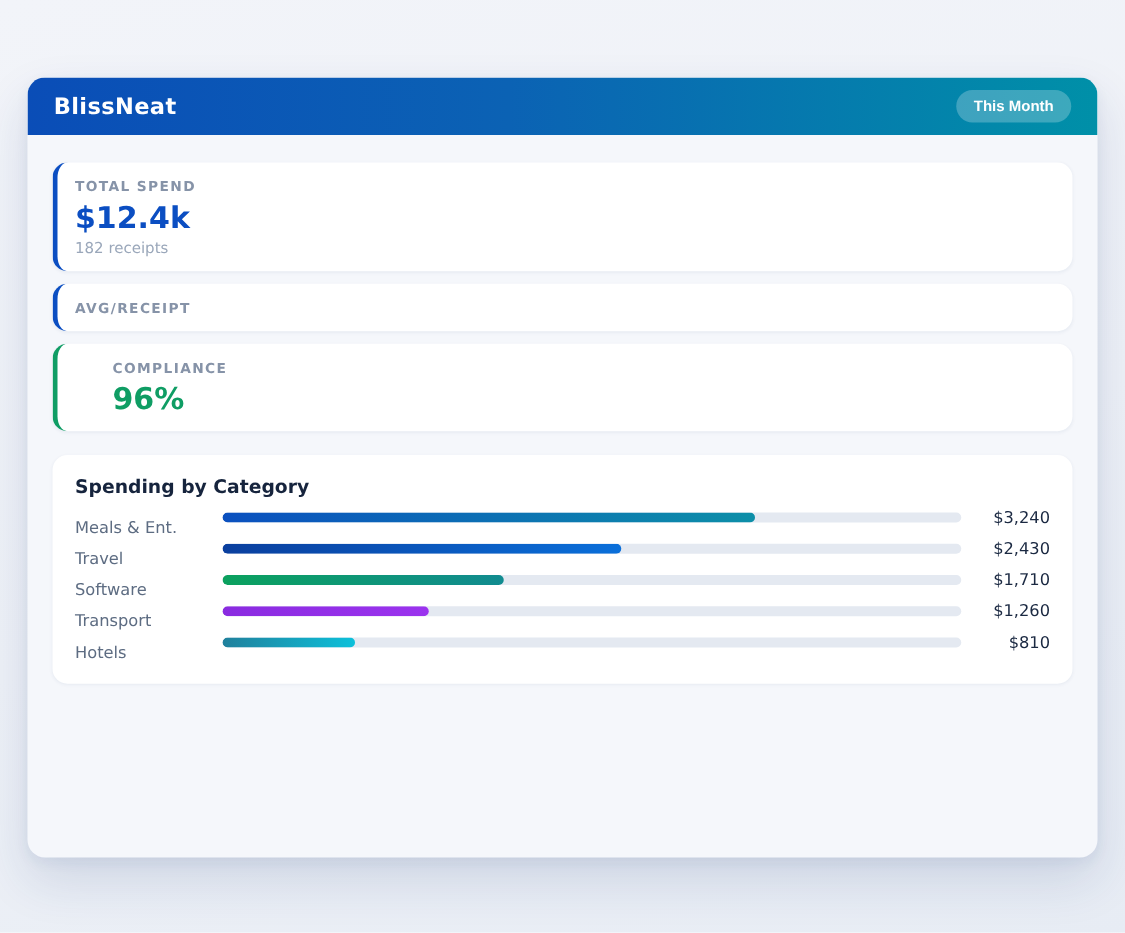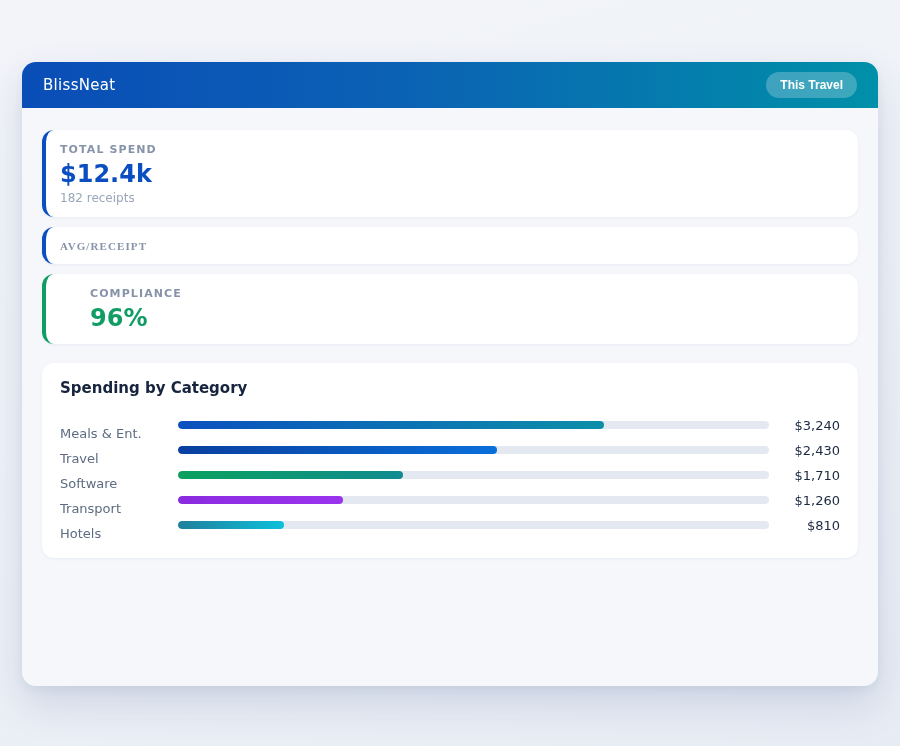--- a/index.html
+++ b/index.html
@@ -21,22 +21,22 @@
   .app-header {
     height: 46px;
     background: linear-gradient(90deg, #0a4db7 0%, #0b62b4 45%, #0090a8 100%);
     display: flex;
     align-items: center;
     justify-content: space-between;
     padding: 0 21px;
   }
   .app-title {
     color: #ffffff;
-    font-size: 15px;
-    font-weight: normal;
+    font-size: 18px;
+    font-weight: bold;
     letter-spacing: 0.3px;
   }
   .period-badge {
     background: rgba(255,255,255,0.24);
     color: #ffffff;
     font-size: 12px;
     font-weight: bold;
     border: none;
     border-radius: 999px;
     padding: 6px 14px;
@@ -75,21 +75,21 @@
     background: #ffffff;
     border-radius: 12px;
     padding: 16px 18px 20px 18px;
     margin-top: 19px;
     box-shadow: 0 1px 3px rgba(25, 50, 100, 0.06);
   }
   .chart-title {
     font-size: 15px;
     font-weight: bold;
     color: #16243d;
-    margin-bottom: 16px;
+    margin-bottom: 4px;
   }
   .chart-row {
     display: flex;
     align-items: center;
     height: 25px;
   }
   .chart-row-label {
     flex: 0 0 118px;
     font-size: 13px;
     color: #5d6c82;
@@ -115,33 +115,33 @@
     color: #1b2942;
   }
 </style>
 </head>
 <body>
 
 <div class="app-card">
 
   <div class="app-header">
     <div class="app-title">BlissNeat</div>
-    <button class="period-badge">This Travel</button>
+    <button class="period-badge">This Month</button>
   </div>
 
   <div class="app-body">
 
     <div class="stat-card" style="border-left-color: rgb(11, 78, 194);">
       <div class="stat-label">TOTAL SPEND</div>
       <div class="stat-value" style="color: rgb(11, 78, 194);">$12.4k</div>
       <div class="stat-sub">182 receipts</div>
     </div>
 
 
-    <div class="stat-card" style="border-left-color: rgb(11, 78, 194); font-family: Liberation Serif, serif;">
+    <div class="stat-card" style="border-left-color: rgb(11, 78, 194);">
       <div class="stat-label">AVG/RECEIPT</div>
 
     </div>
 
     <div class="stat-card" style="border-left-color: rgb(15, 157, 100); padding-left: 44px;">
       <div class="stat-label">COMPLIANCE</div>
       <div class="stat-value" style="color: rgb(15, 157, 100);">96%</div>
 
     </div>
 

